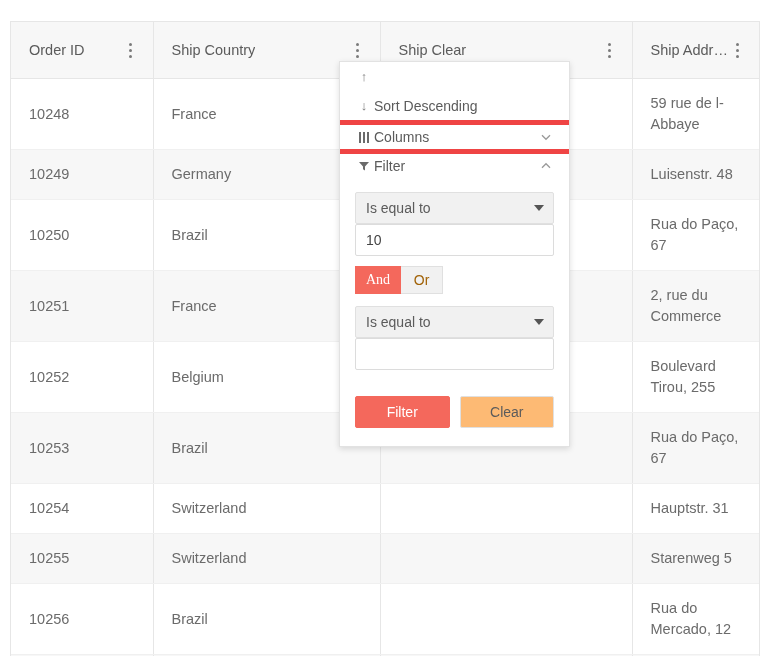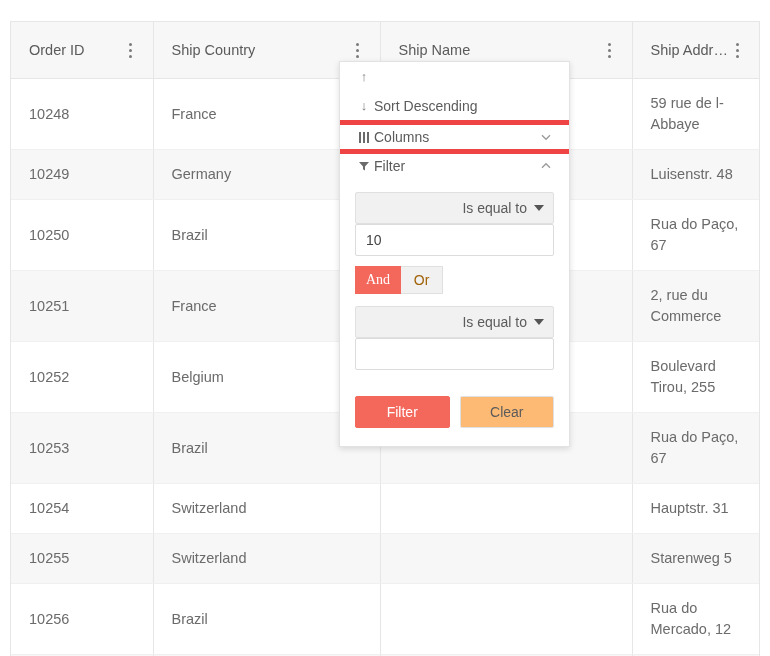--- a/index.html
+++ b/index.html
@@ -159,21 +159,20 @@
     background: #f1f1f1;
     border: 1px solid #e0e0e0;
     border-radius: 2px;
     box-sizing: border-box;
     display: flex;
     align-items: center;
     padding: 0 26px 0 10px;
     font-size: 14px;
     color: #5b5b5b;
     cursor: pointer;
-    justify-content: flex-end;
   }
   .ddl .caret {
     position: absolute;
     right: 9px;
     top: 50%;
     transform: translateY(-50%);
     width: 0; height: 0;
     border-left: 5px solid transparent;
     border-right: 5px solid transparent;
     border-top: 6px solid #555;
@@ -276,21 +275,21 @@
               <span class="htitle">Ship Country</span>
               <span class="kebab">
                   <i></i>
                   <i></i>
                   <i></i>
                 </span>
             </div>
           </th>
           <th>
             <div class="hcell">
-              <span class="htitle">Ship Name</span>
+              <span class="htitle">Ship Clear</span>
               <span class="kebab">
                   <i></i>
                   <i></i>
                   <i></i>
                 </span>
             </div>
           </th>
           <th>
             <div class="hcell">
               <span class="htitle">Ship Address</span>

